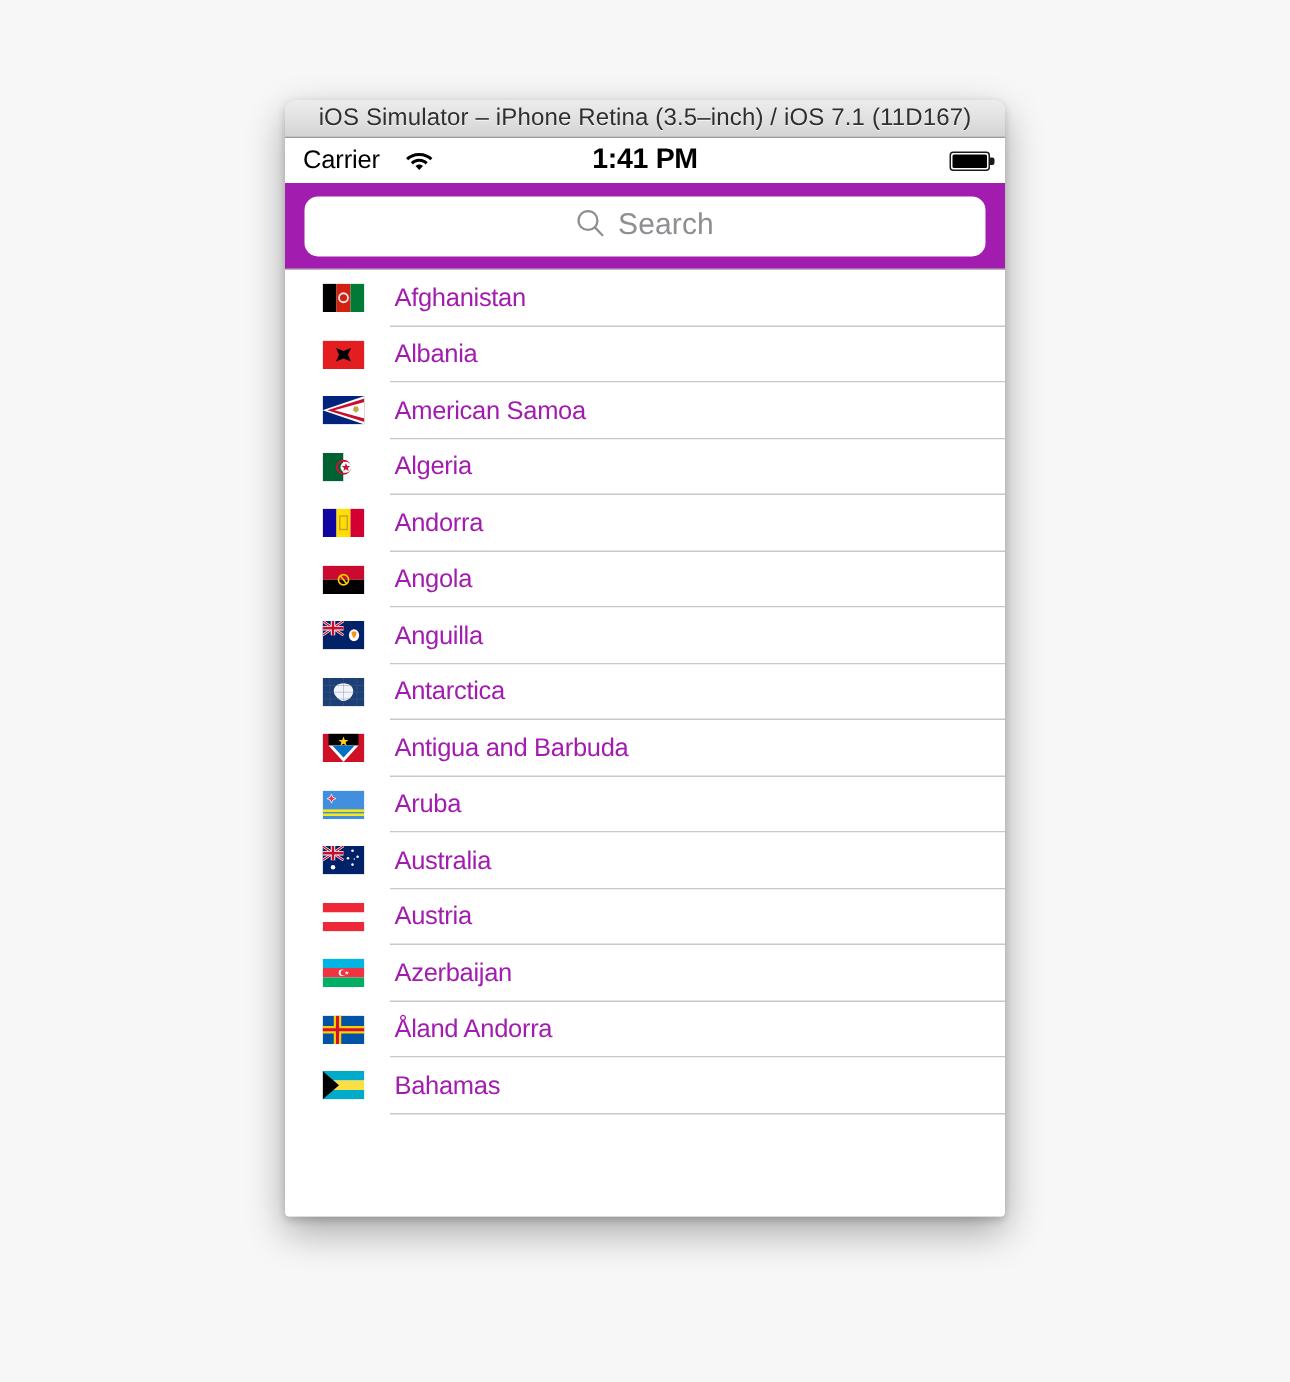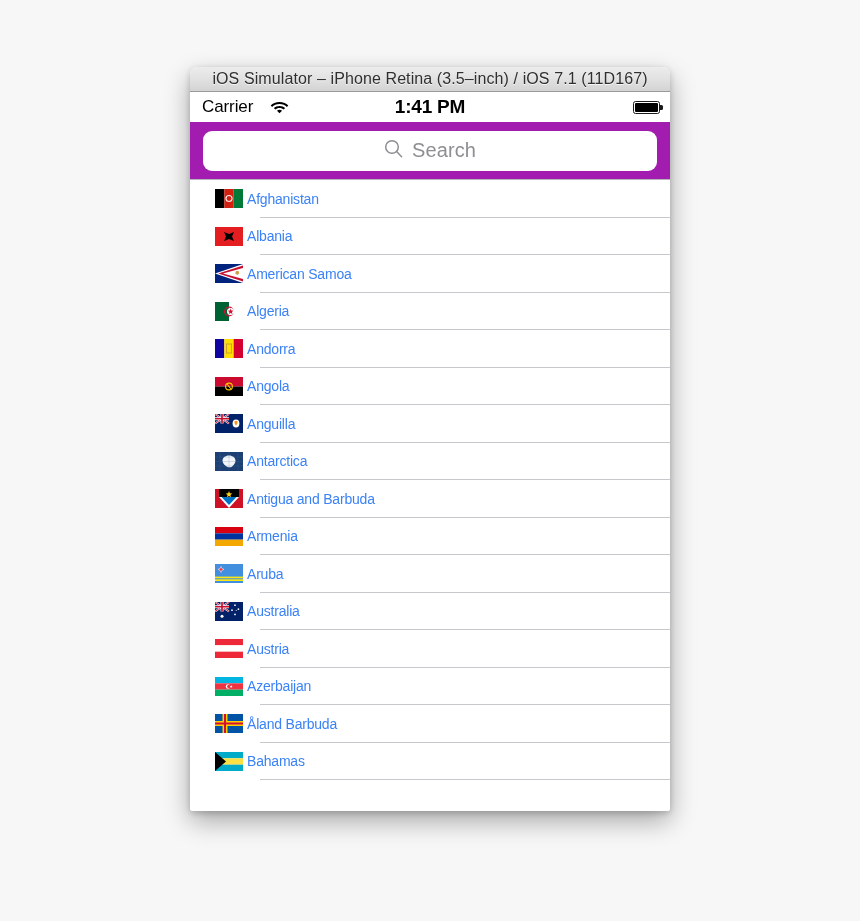--- a/index.html
+++ b/index.html
@@ -168,23 +168,23 @@
   .flag-wrap {
     width: 28px;
     height: 19px;
     margin-left: 25px;
     flex: 0 0 auto;
     position: relative;
     overflow: hidden;
   }
   .flag-wrap svg { display: block; width: 28px; height: 19px; }
   .country-name {
-    margin-left: 4px;
-    font-size: 14px;
-    color: #3b82f6;
+    margin-left: 20px;
+    font-size: 17px;
+    color: #a21caf;
     letter-spacing: -0.2px;
     white-space: nowrap;
   }
 </style>
 </head>
 <body>
 
 <div id="stage">
 
   <div id="sim-window">
@@ -331,30 +331,20 @@
           <span class="flag-wrap">
             <svg viewBox="0 0 28 19">
               <rect width="28" height="19" fill="#ce1126"></rect>
               <path d="M4 0 H24 L24 8 H4 Z" fill="#000"></path>
               <path d="M4 8 H24 L14 19 Z" fill="#fff"></path>
               <path d="M6.5 8 H21.5 L14 16 Z" fill="#0072c6"></path>
               <path d="M14 2 l0.9 2.3 l2.4 0.1 l-1.9 1.5 l0.7 2.3 l-2.1 -1.3 l-2.1 1.3 l0.7 -2.3 l-1.9 -1.5 l2.4 -0.1 z" fill="#fcd116"></path>
             </svg>
           </span>
           <span class="country-name">Antigua and Barbuda</span>
-        </div>
-        <div class="country-row">
-          <span class="flag-wrap">
-            <svg viewBox="0 0 28 19">
-              <rect width="28" height="6.33" fill="#d90012"></rect>
-              <rect y="6.33" width="28" height="6.34" fill="#0033a0"></rect>
-              <rect y="12.67" width="28" height="6.33" fill="#f2a800"></rect>
-            </svg>
-          </span>
-          <span class="country-name">Armenia</span>
         </div>
         <div class="country-row">
           <span class="flag-wrap">
             <svg viewBox="0 0 28 19">
               <rect width="28" height="19" fill="#418fde"></rect>
               <rect y="12.6" width="28" height="1.7" fill="#f9e814"></rect>
               <rect y="15.3" width="28" height="1.7" fill="#f9e814"></rect>
               <path d="M6 2.4 l0.9 2.1 l2.1 0.9 l-2.1 0.9 l-0.9 2.1 l-0.9 -2.1 l-2.1 -0.9 l2.1 -0.9 z" fill="#ef3340" stroke="#fff" stroke-width="0.5"></path>
             </svg>
           </span>
@@ -409,21 +399,21 @@
         <div class="country-row">
           <span class="flag-wrap">
             <svg viewBox="0 0 28 19">
               <rect width="28" height="19" fill="#0053a5"></rect>
               <rect x="7.5" width="5" height="19" fill="#ffce00"></rect>
               <rect y="7" width="28" height="5" fill="#ffce00"></rect>
               <rect x="9" width="2" height="19" fill="#d21034"></rect>
               <rect y="8.5" width="28" height="2" fill="#d21034"></rect>
             </svg>
           </span>
-          <span class="country-name">Åland Barbuda</span>
+          <span class="country-name">Åland Andorra</span>
         </div>
         <div class="country-row">
           <span class="flag-wrap">
             <svg viewBox="0 0 28 19">
               <rect width="28" height="6.33" fill="#00abc9"></rect>
               <rect y="6.33" width="28" height="6.34" fill="#fae042"></rect>
               <rect y="12.67" width="28" height="6.33" fill="#00abc9"></rect>
               <path d="M0 0 L11 9.5 L0 19 Z" fill="#000"></path>
             </svg>
           </span>

